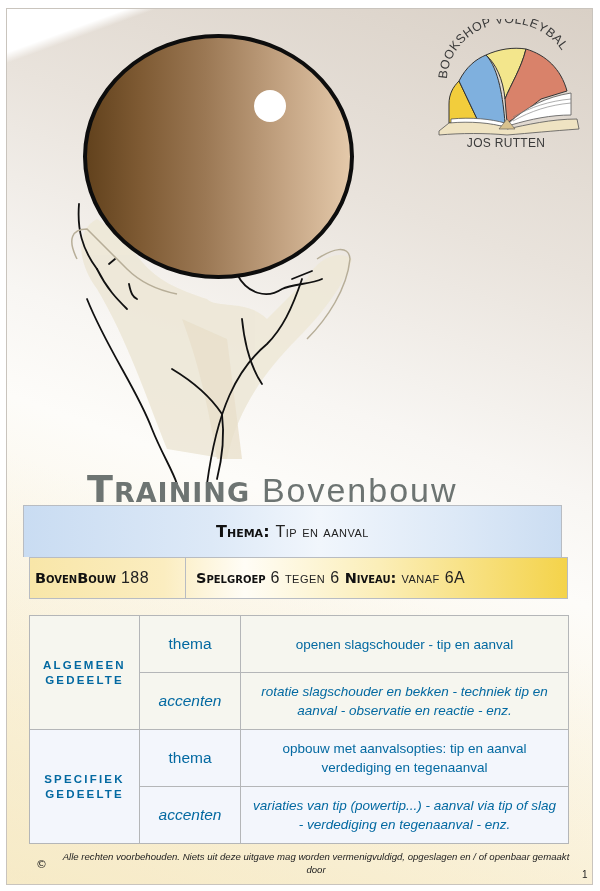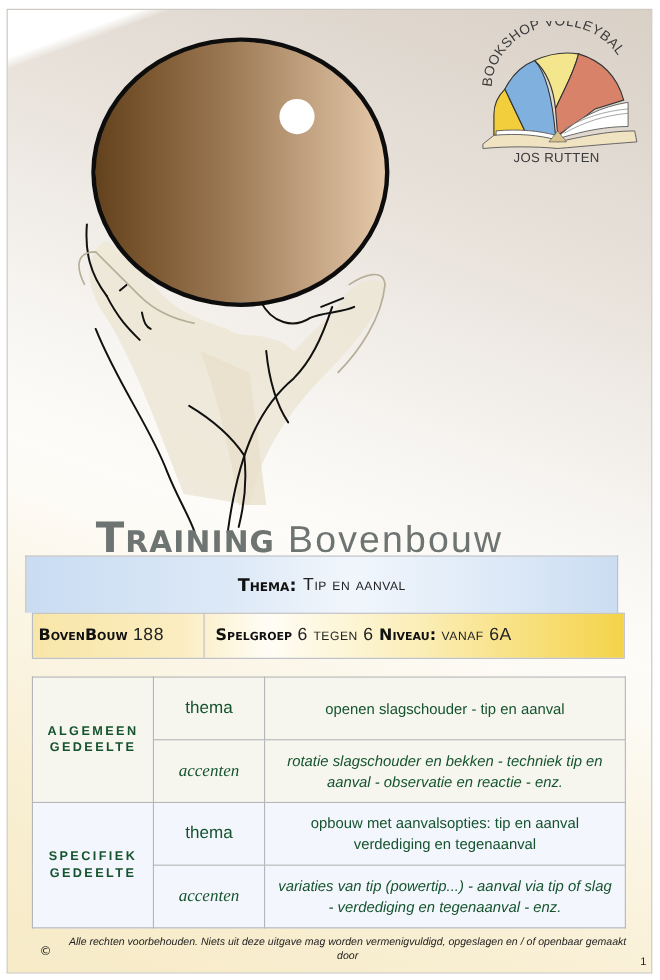--- a/index.html
+++ b/index.html
@@ -45,27 +45,27 @@
           background: linear-gradient(90deg, #f8e6a8 0%, #fbedc0 25%, #fffdf6 40%, #fbeeb8 65%, #f4d34a 100%); }
   .info-bar .cell { display:flex; align-items:center; white-space:nowrap; }
   .info-bar .c1 { width:156px; border-right:1px solid #b8bcc2; padding-left:5px; box-sizing:border-box; }
   .info-bar .c2 { flex:1; padding-left:10px; }
   .info-bar .b { font-weight:bold; font-size:14.5px; color:#111; font-variant:small-caps; font-family:"DejaVu Sans", sans-serif; }
   .info-bar .n { font-family:"Liberation Sans", sans-serif; font-size:16px; color:#222; font-variant:small-caps; margin:0 5px 0 5px; letter-spacing:0.5px; }
 
   
   table.main { position:absolute; left:29px; top:615px; width:540px; border-collapse:collapse; z-index:4;
           font-family:"Liberation Sans", sans-serif; }
-  table.main td { border:1px solid #b4b6b8; text-align:center; vertical-align:middle; color:#14532d; }
+  table.main td { border:1px solid #b4b6b8; text-align:center; vertical-align:middle; color:#0369a1; }
   table.main tr { height:57px; }
   .grp-a td { background:#f6f6ef; }
   .grp-b td { background:#f3f6fc; }
   td.sec { width:107px; font-weight:bold; font-size:11.5px; letter-spacing:2.2px; line-height:15px; font-family:Liberation Sans, sans-serif; }
   td.kind { width:98px; font-size:15.5px; }
-  td.kind.it { font-style:italic;font-family:Liberation Serif, serif; }
+  td.kind.it { font-style:italic; }
   td.desc { font-size:13.5px; line-height:19px; padding:0 8px; }
   td.desc.it { font-style:italic;margin-left:44px; }
 
   .footer { position:absolute; left:56px; top:850px; width:520px; text-align:center; z-index:4;
           font-family:"Liberation Sans", sans-serif; font-style:italic; font-size:9.6px; line-height:13px; color:#222; }
   .copyright { position:absolute; left:36px; top:858px; font-size:11px; color:#222; z-index:4; }
   .pagenum { position:absolute; left:582px; top:869px; font-size:10px; color:#222; z-index:4; font-family:"Liberation Sans", sans-serif; }
 </style>
 </head>
 <body>

